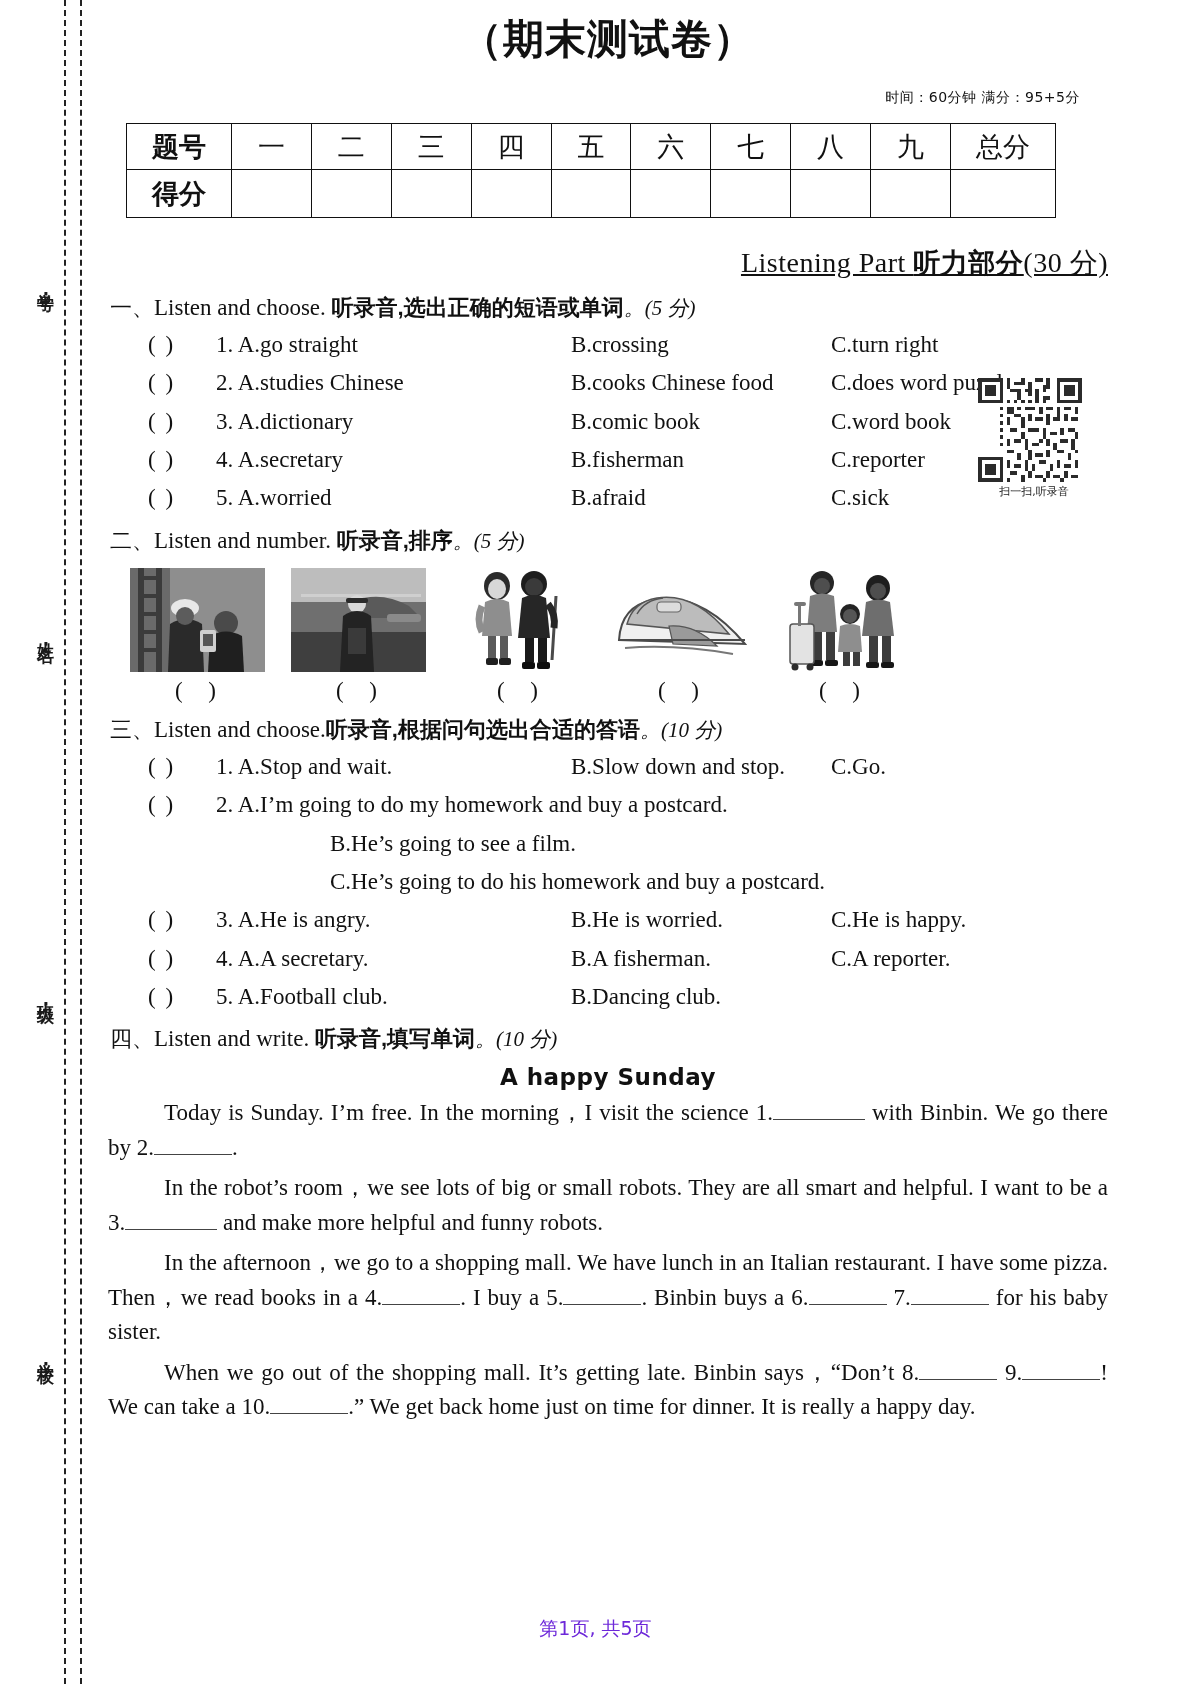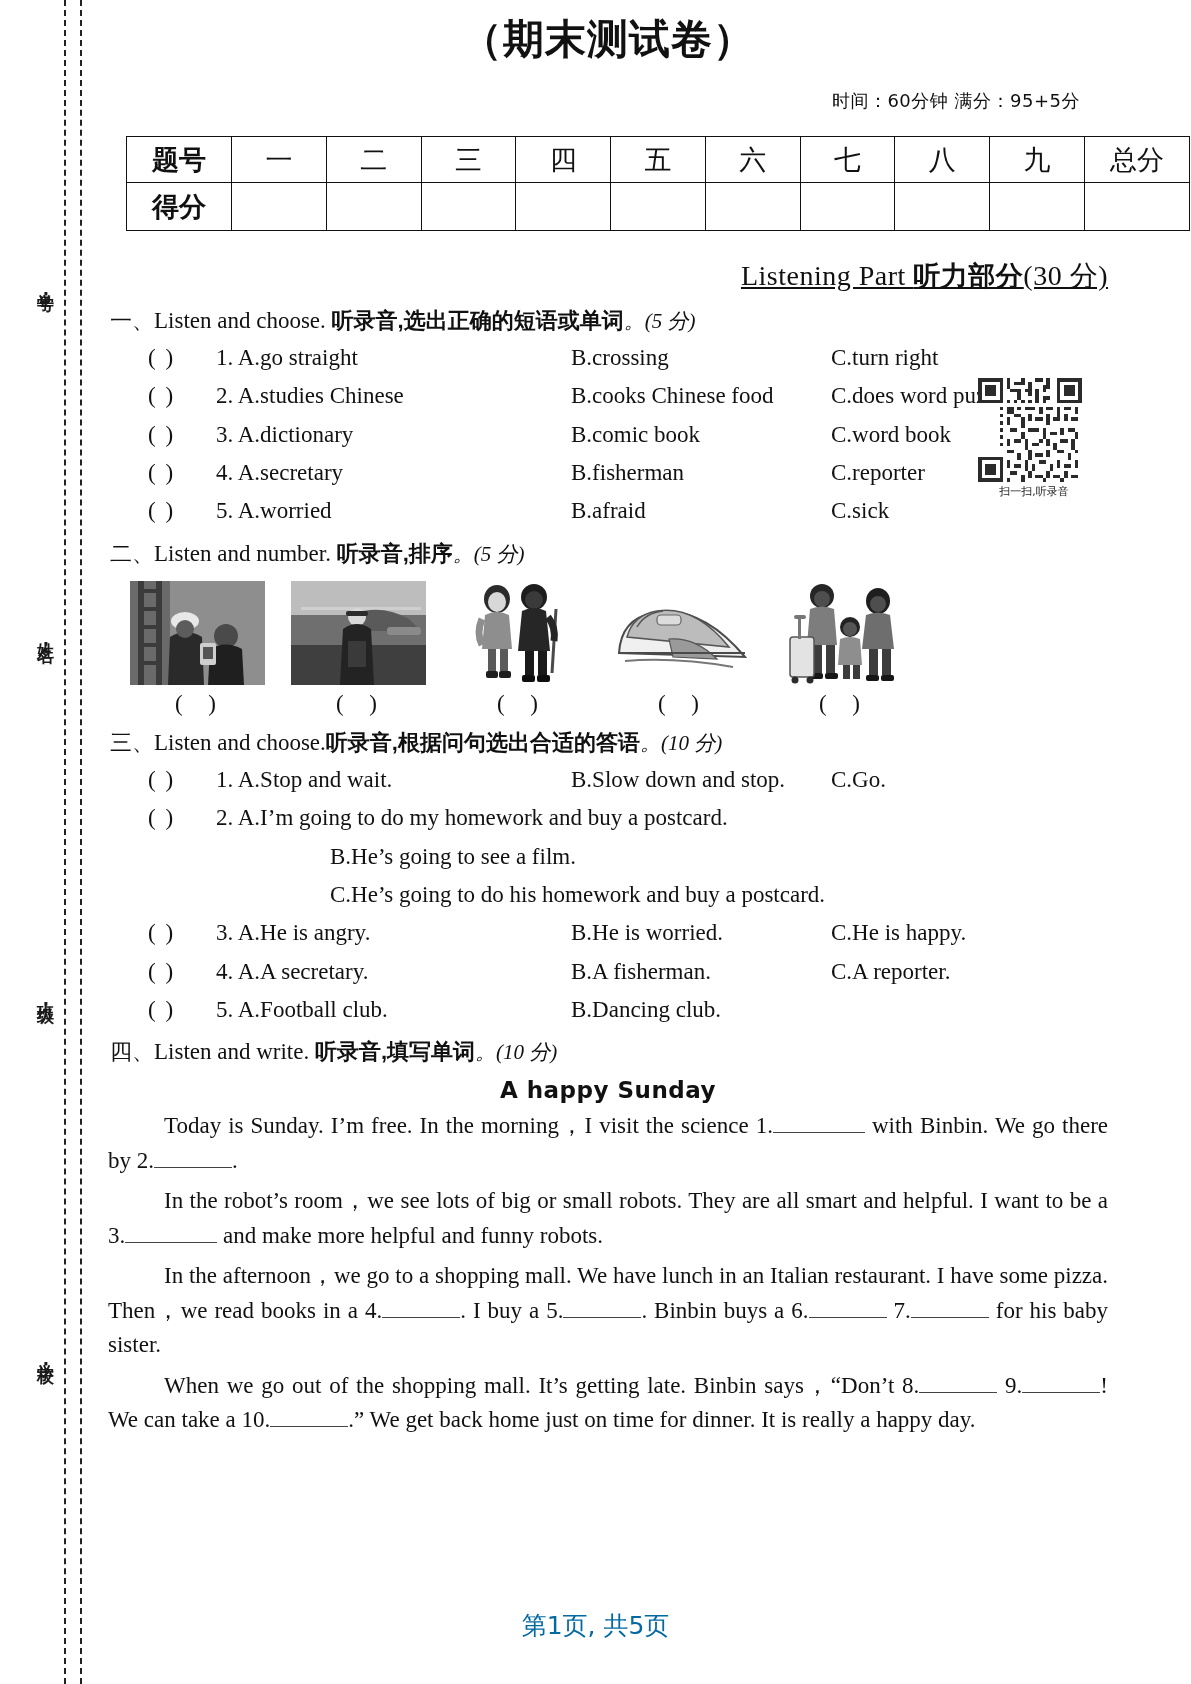--- a/index.html
+++ b/index.html
@@ -74,29 +74,29 @@
     font-family: "DejaVu Sans", sans-serif;
     font-weight: bold;
     font-size: 41px;
     letter-spacing: 1px;
     margin: 12px 0 0 0;
   }
 
   .exam-meta {
     text-align: right;
     font-family: "DejaVu Sans", sans-serif;
-    font-size: 18px;
-    margin: 22px 28px 23px 0;
+    font-size: 14px;
+    margin: 22px 28px 16px 0;
     letter-spacing: 0.5px;
   }
 
   
   table.score-table {
     border-collapse: collapse;
-    width: 1064px;
+    width: 930px;
     margin: 2px auto 0 18px;
     table-layout: fixed;
   }
   table.score-table td {
     border: 1.6px solid #111;
     height: 46px;
     text-align: center;
     vertical-align: middle;
     font-family: "DejaVu Sans", serif;
     font-size: 27px;
@@ -225,22 +225,22 @@
   .blank.w2 { width: 78px; }
 
   
   .footer {
     position: absolute;
     bottom: 42px;
     left: 0;
     width: 100%;
     text-align: center;
     font-family: "DejaVu Sans", sans-serif;
-    font-size: 25px;
-    color: #0369a1;
+    font-size: 19px;
+    color: #6d28d9;
   }
 </style>
 </head>
 <body>
 
 <div class="dash-line outer"></div>
 <div class="dash-line inner"></div>
 
 <div class="margin-labels">
   <div class="v-label l1">学号:</div>

